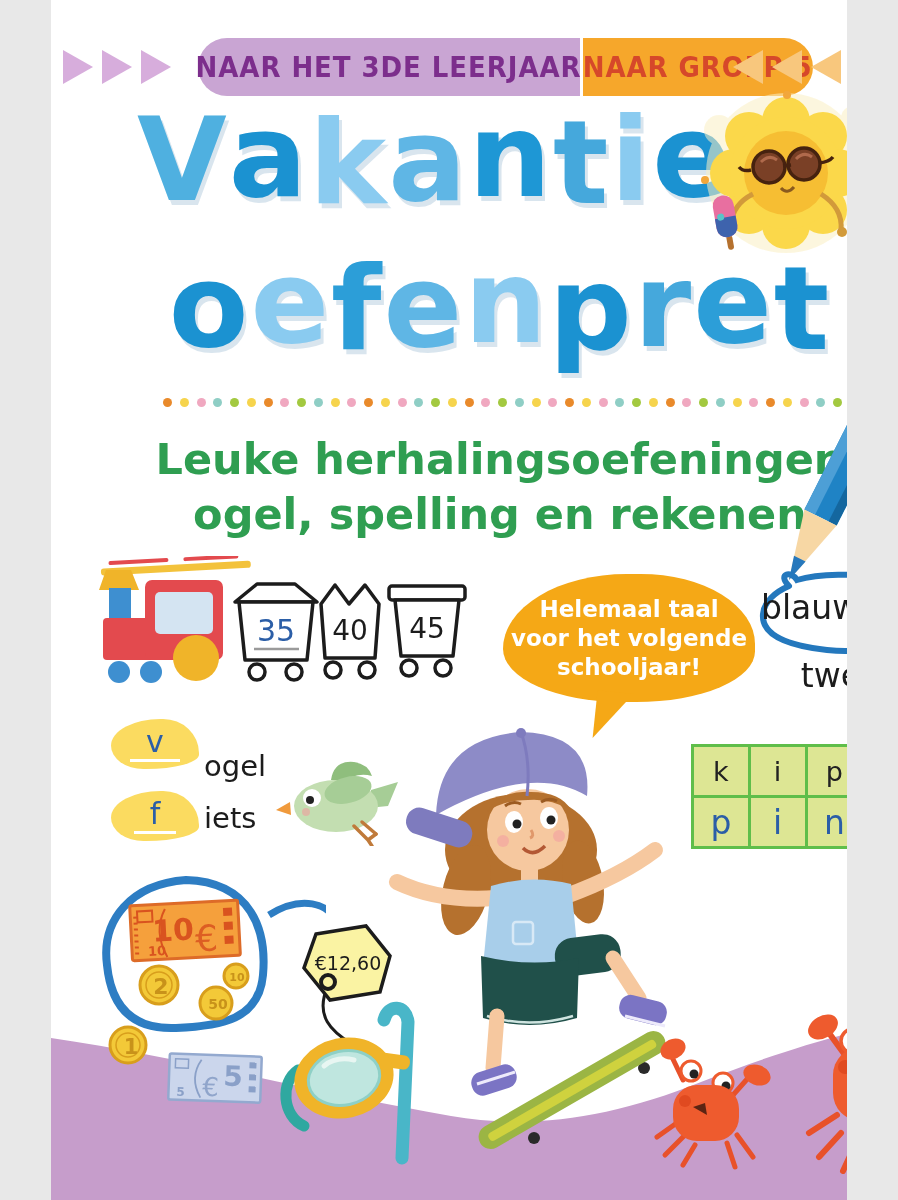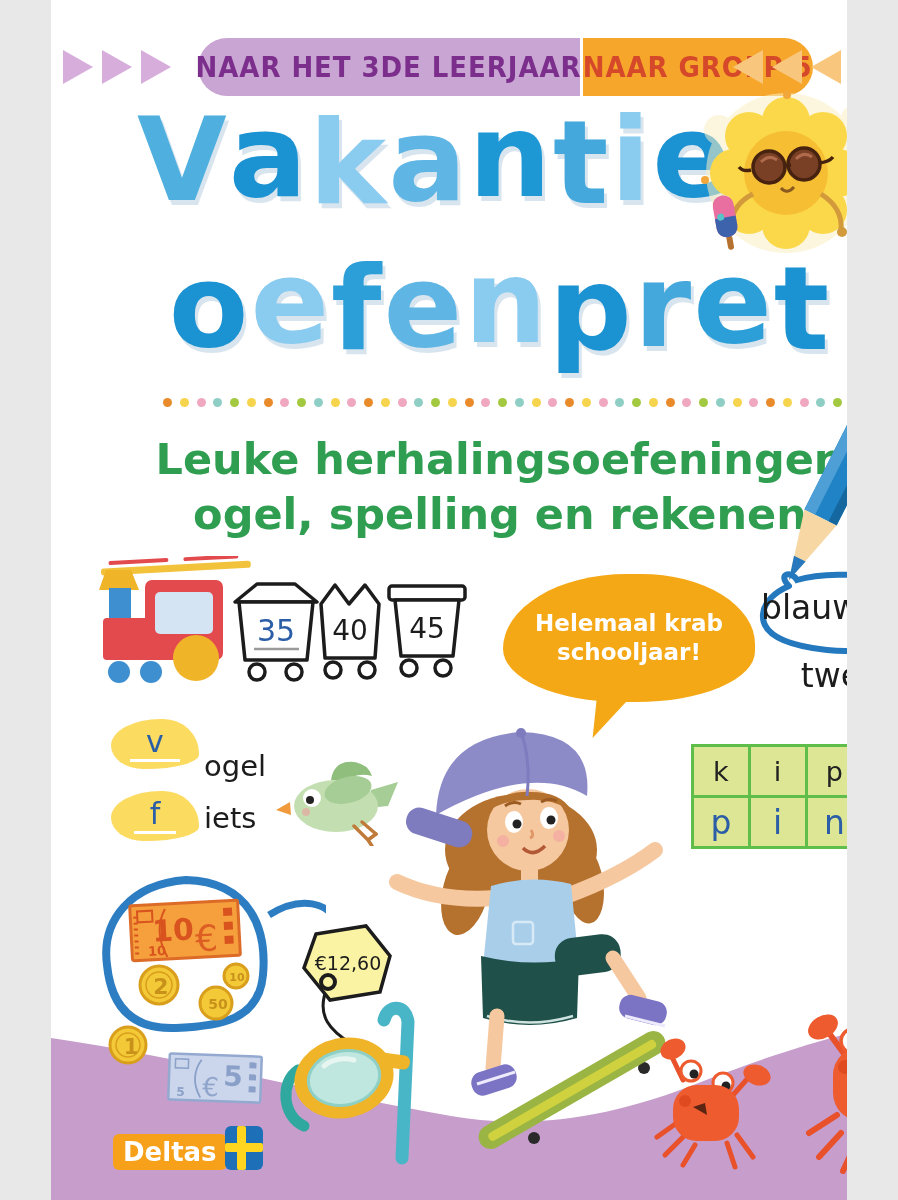--- a/index.html
+++ b/index.html
@@ -259,21 +259,22 @@
         <circle cx="354" cy="112" r="8"></circle>
     </g>
     <line x1="165" y1="93" x2="210" y2="93" stroke="#9a9a9a" stroke-width="2.5"></line>
     <text x="187" y="85" text-anchor="middle" font-size="30" fill="#2B5EA7">35</text>
     <text x="261" y="84" text-anchor="middle" font-size="28" fill="#1c1c1c">40</text>
     <text x="338" y="82" text-anchor="middle" font-size="28" fill="#1c1c1c">45</text>
   </svg>
 
   <div class="bubble">
     <div class="bubble-tail"></div>
-    <div>Helemaal krab</div>
+    <div>Helemaal taal</div>
+    <div>voor het volgende</div>
     <div>schooljaar!</div>
   </div>
 
   <svg id="blauw-oval" class="ill" width="188" height="92" viewBox="0 0 188 92">
     <path d="M42,16 C30,4 44,0 50,10 C70,4 110,2 140,10 C168,17 178,34 172,52
              C164,74 120,84 80,80 C44,76 14,66 16,44 C17,32 28,22 42,16" fill="none" stroke="#2478BD" stroke-width="6" stroke-linecap="round"></path>
   </svg>
   <div class="blauw-word">blauw</div>
   <div class="blouw-word">twee</div>
 
@@ -457,21 +458,14 @@
       <path d="M214,90 l18,10 l-2,-16 Z" fill="#5B2413"></path>
       <circle cx="258" cy="80" r="8" fill="#E04A20"></circle>
       <circle cx="204" cy="82" r="7" fill="#E04A20"></circle>
     </g>
   </svg>
 
   <svg id="wave-svg" class="ill" width="898" height="200" viewBox="0 0 898 200">
     <path d="M0,38 C120,55 260,92 400,116 C480,130 560,118 650,82 C750,43 830,22 898,14 L898,200 L0,200 Z" fill="#C69DCB"></path>
   </svg>
 
-  <div class="publisher">
-    <div class="deltas-badge">Deltas</div>
-    <div class="deltas-plus">
-      <div class="bar-v"></div>
-        <div class="bar-h"></div>
-    </div>
-  </div>
 
 </div>
 
 </body></html>

